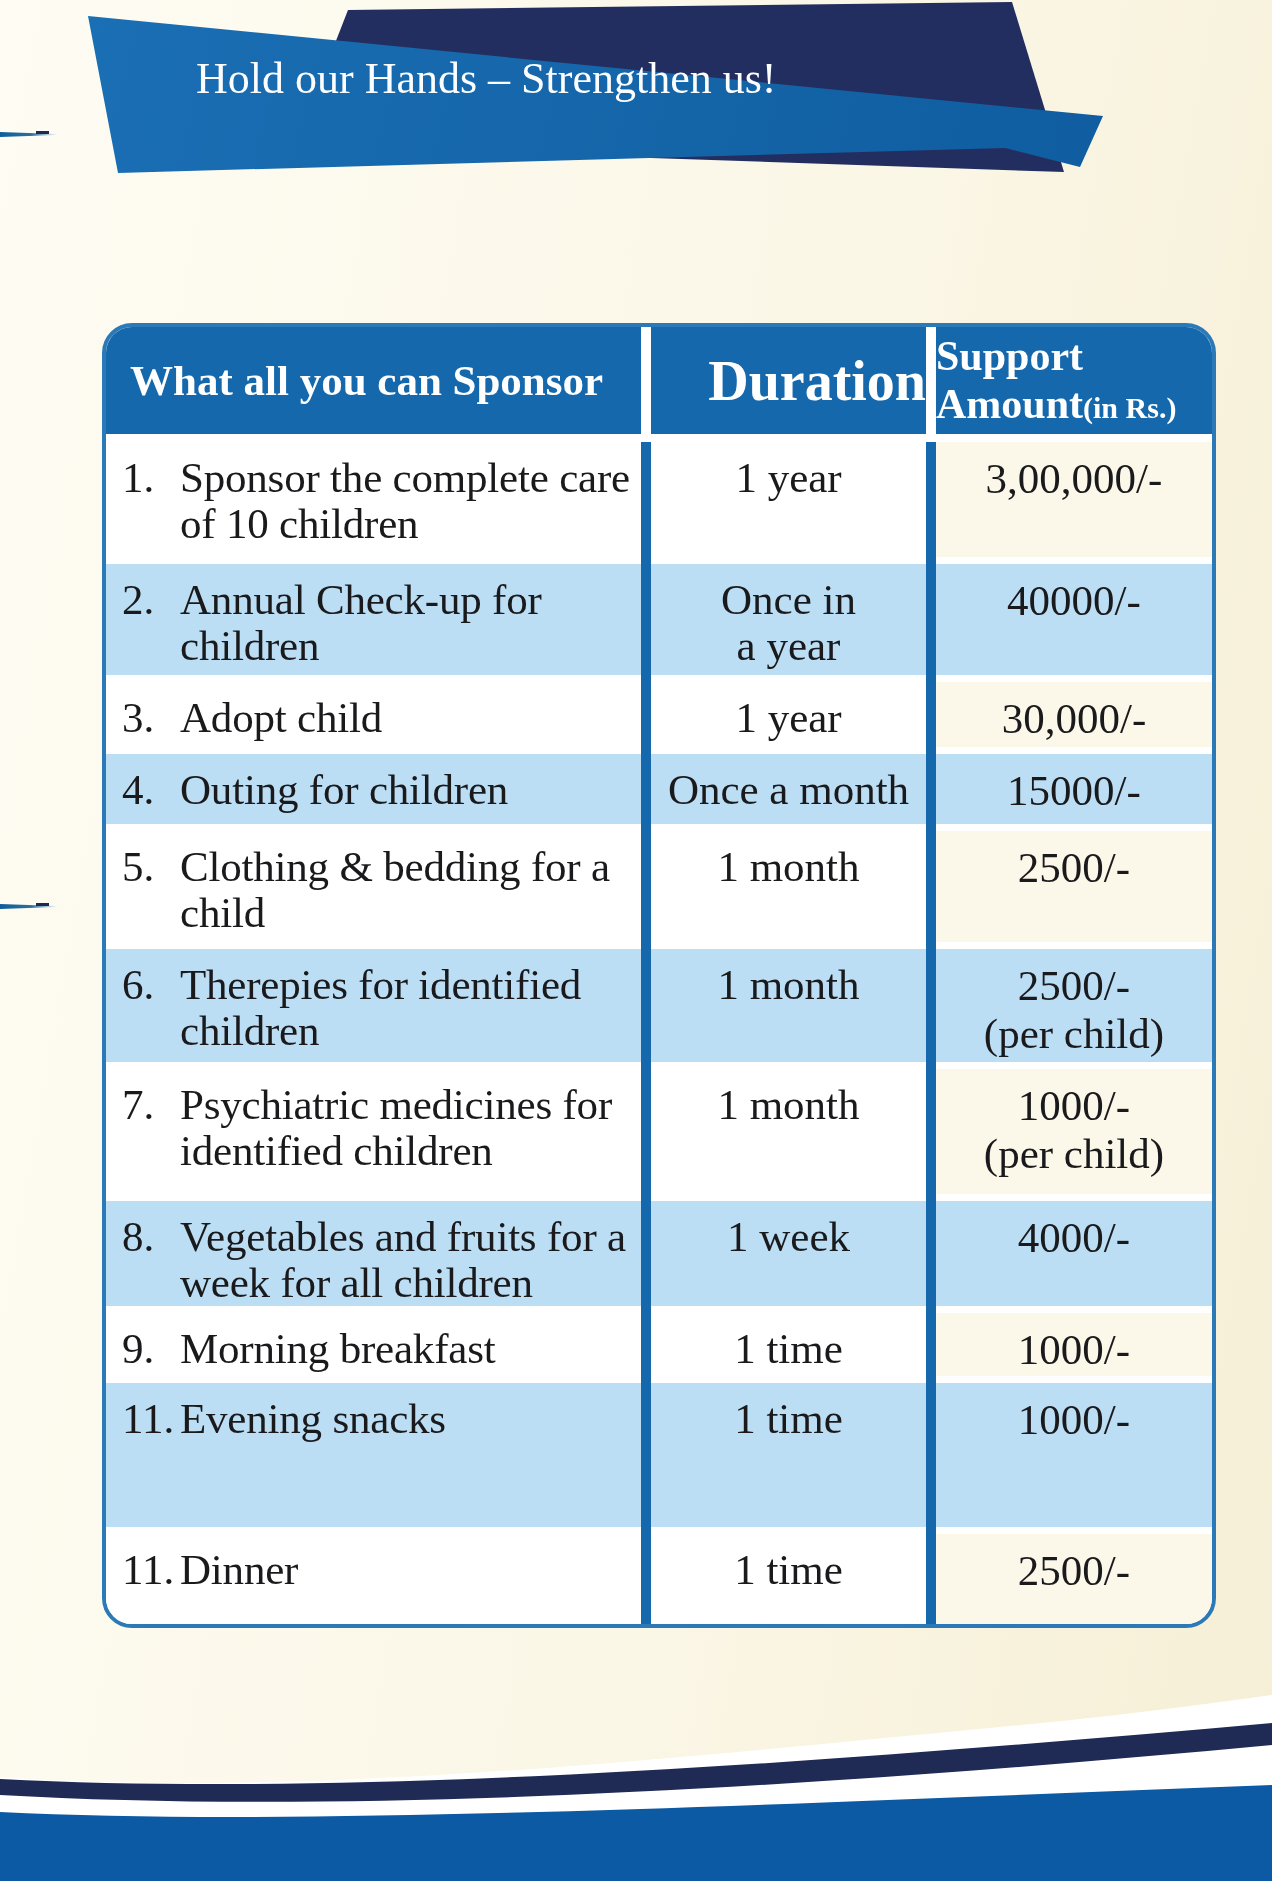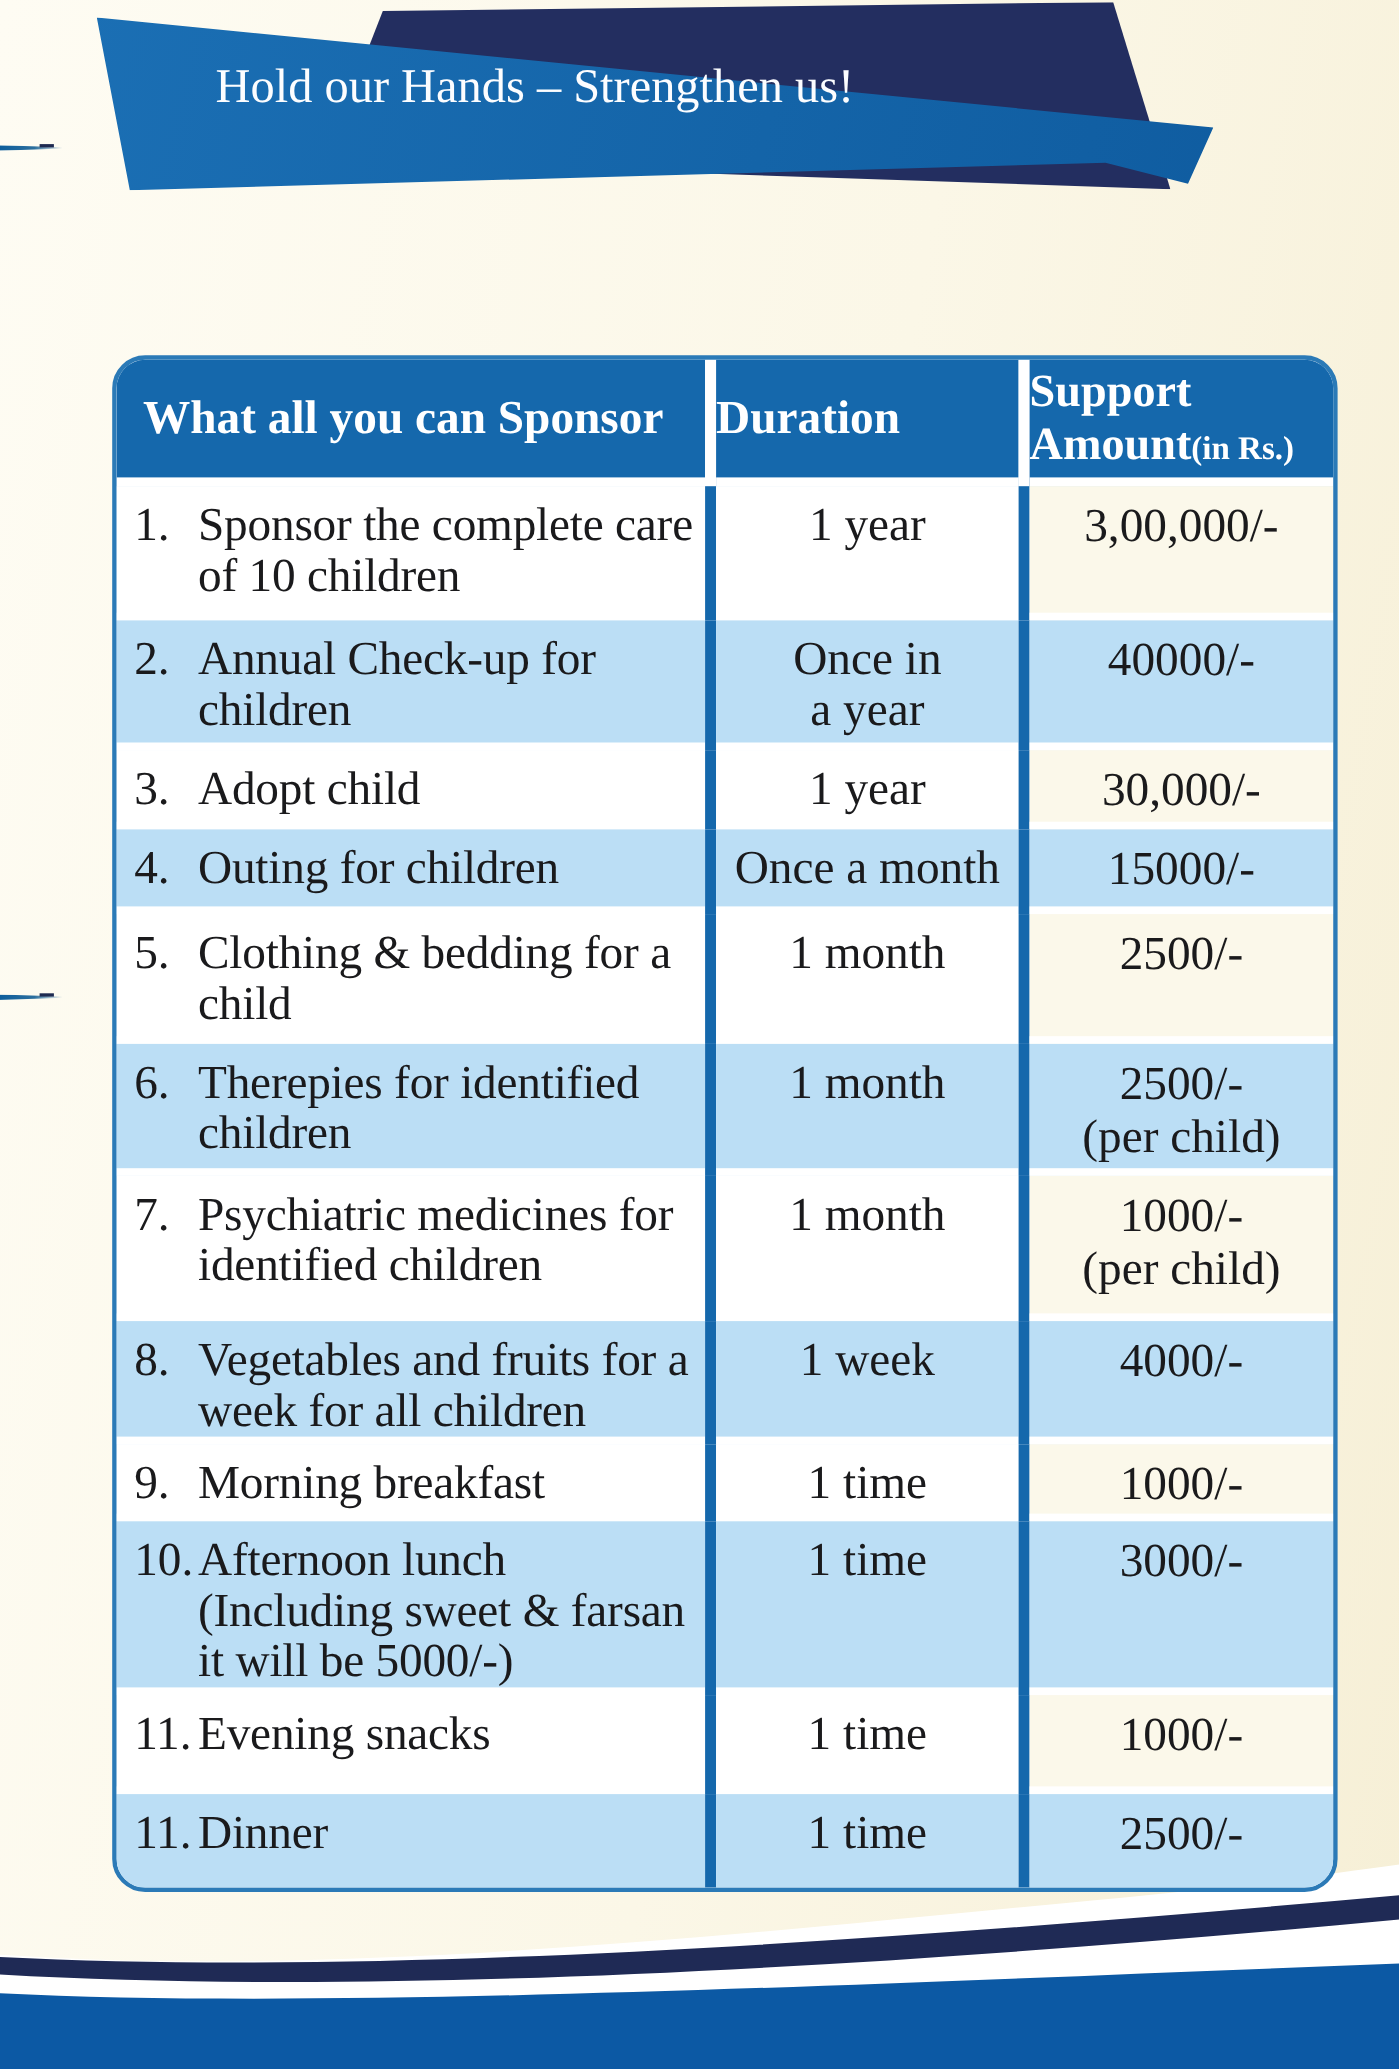--- a/index.html
+++ b/index.html
@@ -62,21 +62,21 @@
   }
   col.w-c1 { width: 535px; } col.w-d { width: 10px; }
   col.w-c2 { width: 275px; } col.w-c3 { width: 276px; }
 
   thead tr { height: 115px; }
   thead th {
     background: #1568AC; color: #FFFFFF; font-weight: bold;
     border-bottom: 8px solid #FFFFFF; vertical-align: middle; padding: 0;
   }
   th.h1 { text-align: left; padding-left: 24px; font-size: 43px; }
-  th.h2 { font-size: 43px; text-align: left; }
+  th.h2 { font-size: 56px; text-align: right; }
   th.h3 { font-size: 42px; text-align: left; line-height: 1.14; }
   th.h3 .small { font-size: 30px; }
   th.hdiv { background: #FFFFFF; }
 
   tbody td { vertical-align: top; padding: 0; border-bottom: 7px solid #FFFFFF; }
   tbody td.vdiv { background: #1568AC; border-bottom: none; }
   tbody tr:last-child td { border-bottom: none; }
 
   
   tbody tr:nth-child(odd) td.c1, tbody tr:nth-child(odd) td.c2 { background: #FFFFFF; }
@@ -283,36 +283,20 @@
           <td class="vdiv"></td>
           <td class="c2">1 time</td>
           <td class="vdiv"></td>
           <td class="c3">
               <div class="amount">1000/-</div>
             </td>
         </tr>
         <tr>
           <td class="c1">
               <div class="itemwrap">
-                <span class="num">10.</span>
-                <span class="item">Afternoon lunch
-(Including sweet &amp; farsan
-it will be 5000/-)</span>
-              </div>
-            </td>
-          <td class="vdiv"></td>
-          <td class="c2">1 time</td>
-          <td class="vdiv"></td>
-          <td class="c3">
-              <div class="amount">3000/-</div>
-            </td>
-        </tr>
-        <tr>
-          <td class="c1">
-              <div class="itemwrap">
                 <span class="num">11.</span>
                 <span class="item">Evening snacks</span>
               </div>
             </td>
           <td class="vdiv"></td>
           <td class="c2">1 time</td>
           <td class="vdiv"></td>
           <td class="c3">
               <div class="amount">1000/-</div>
             </td>

